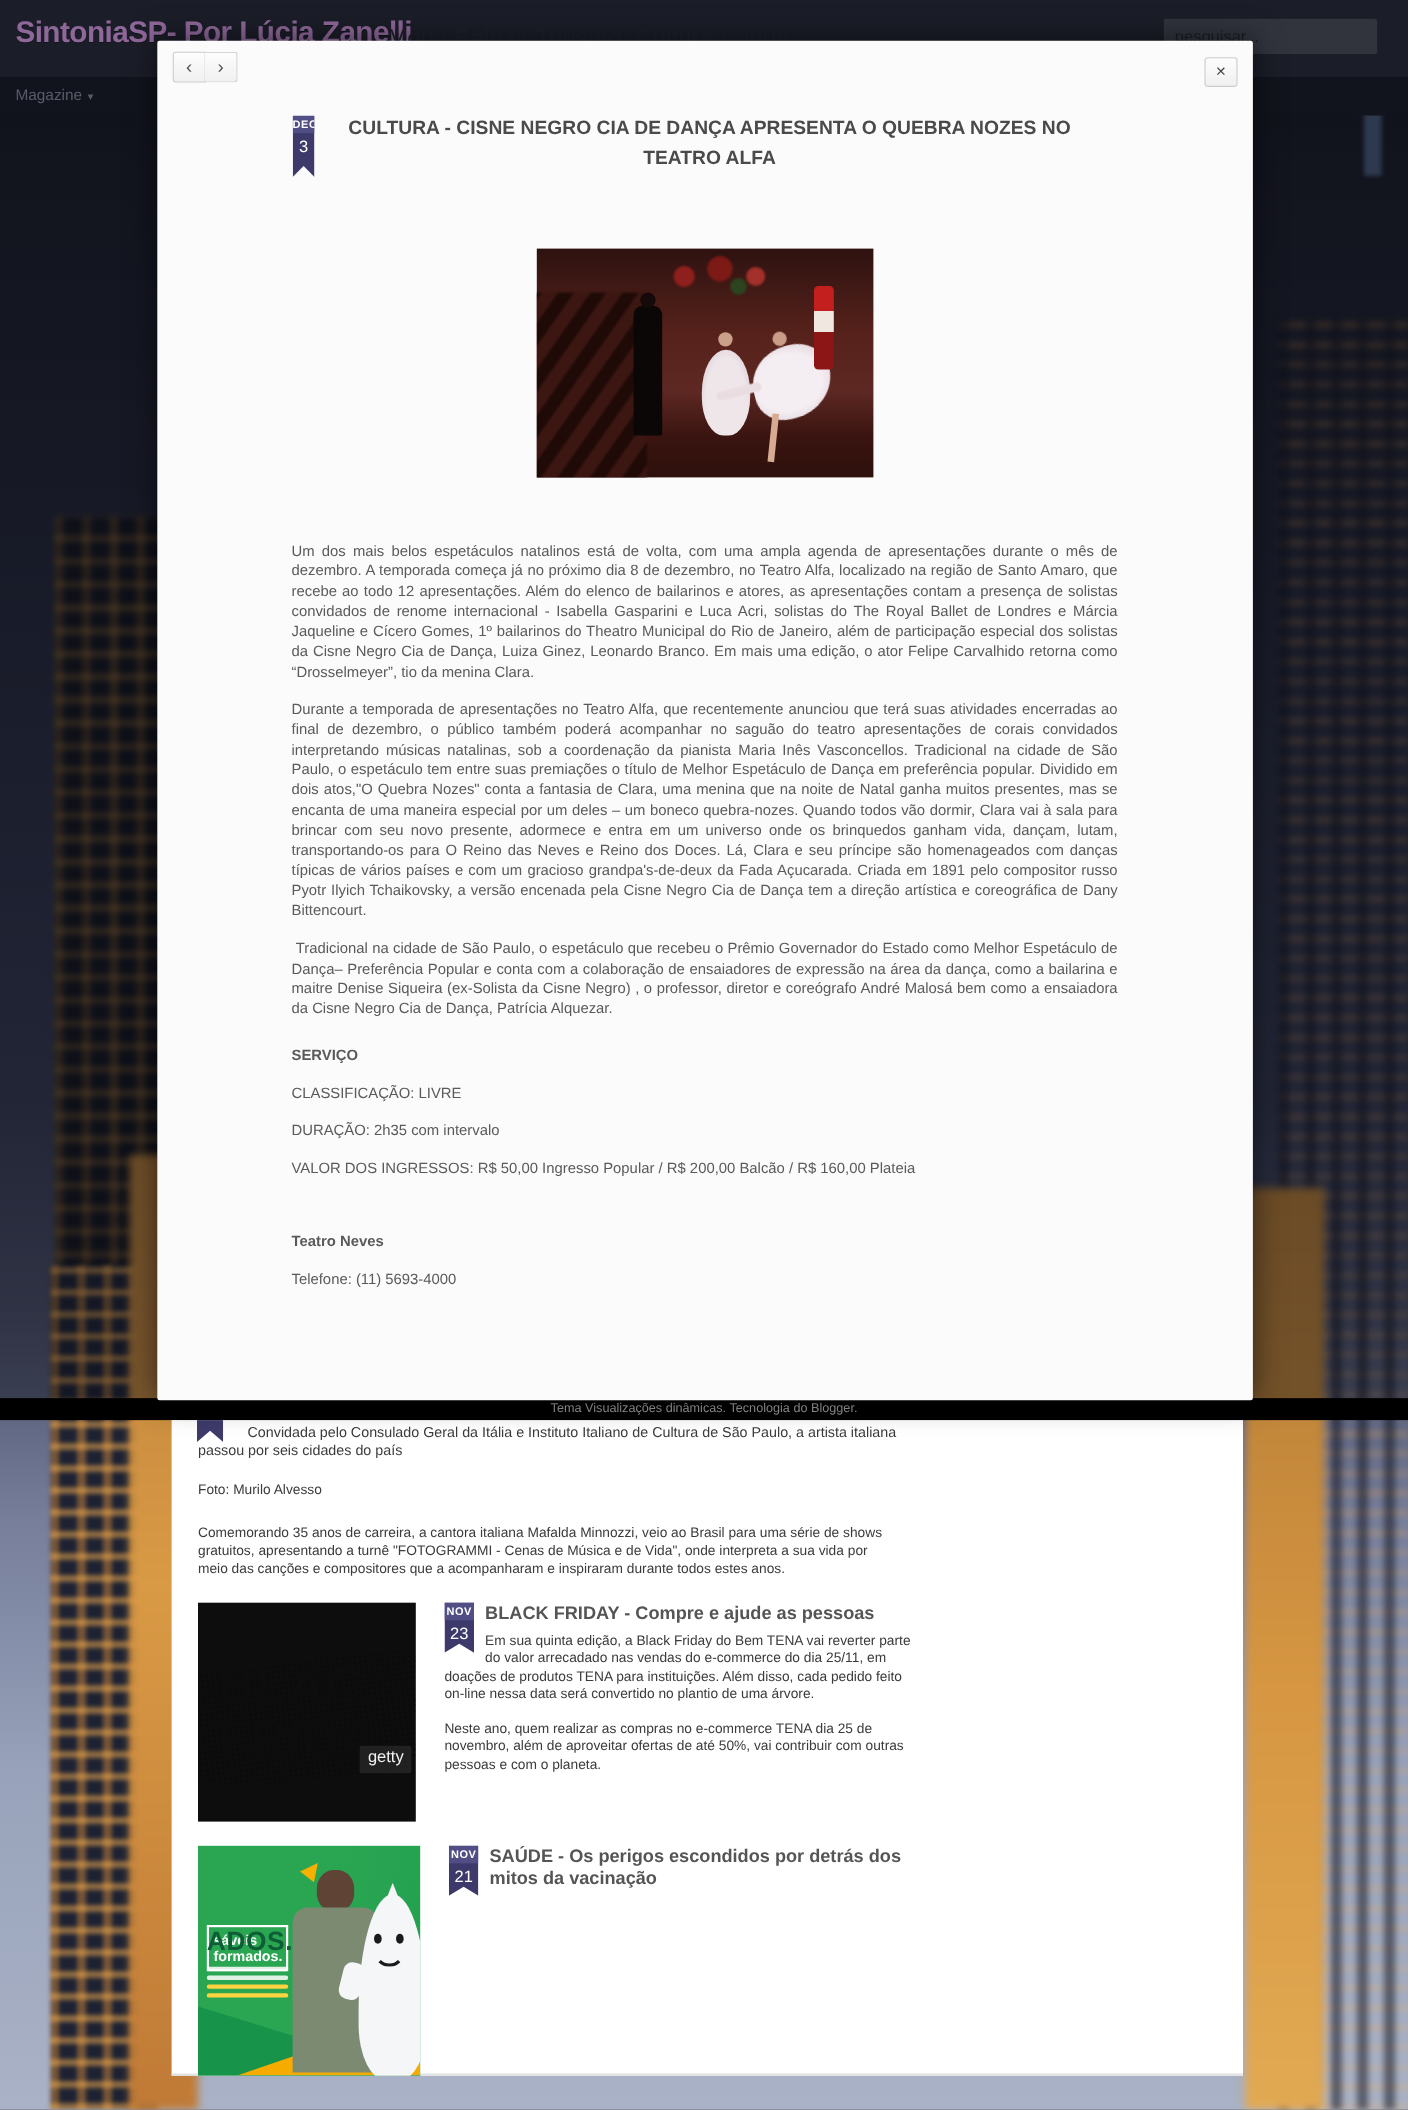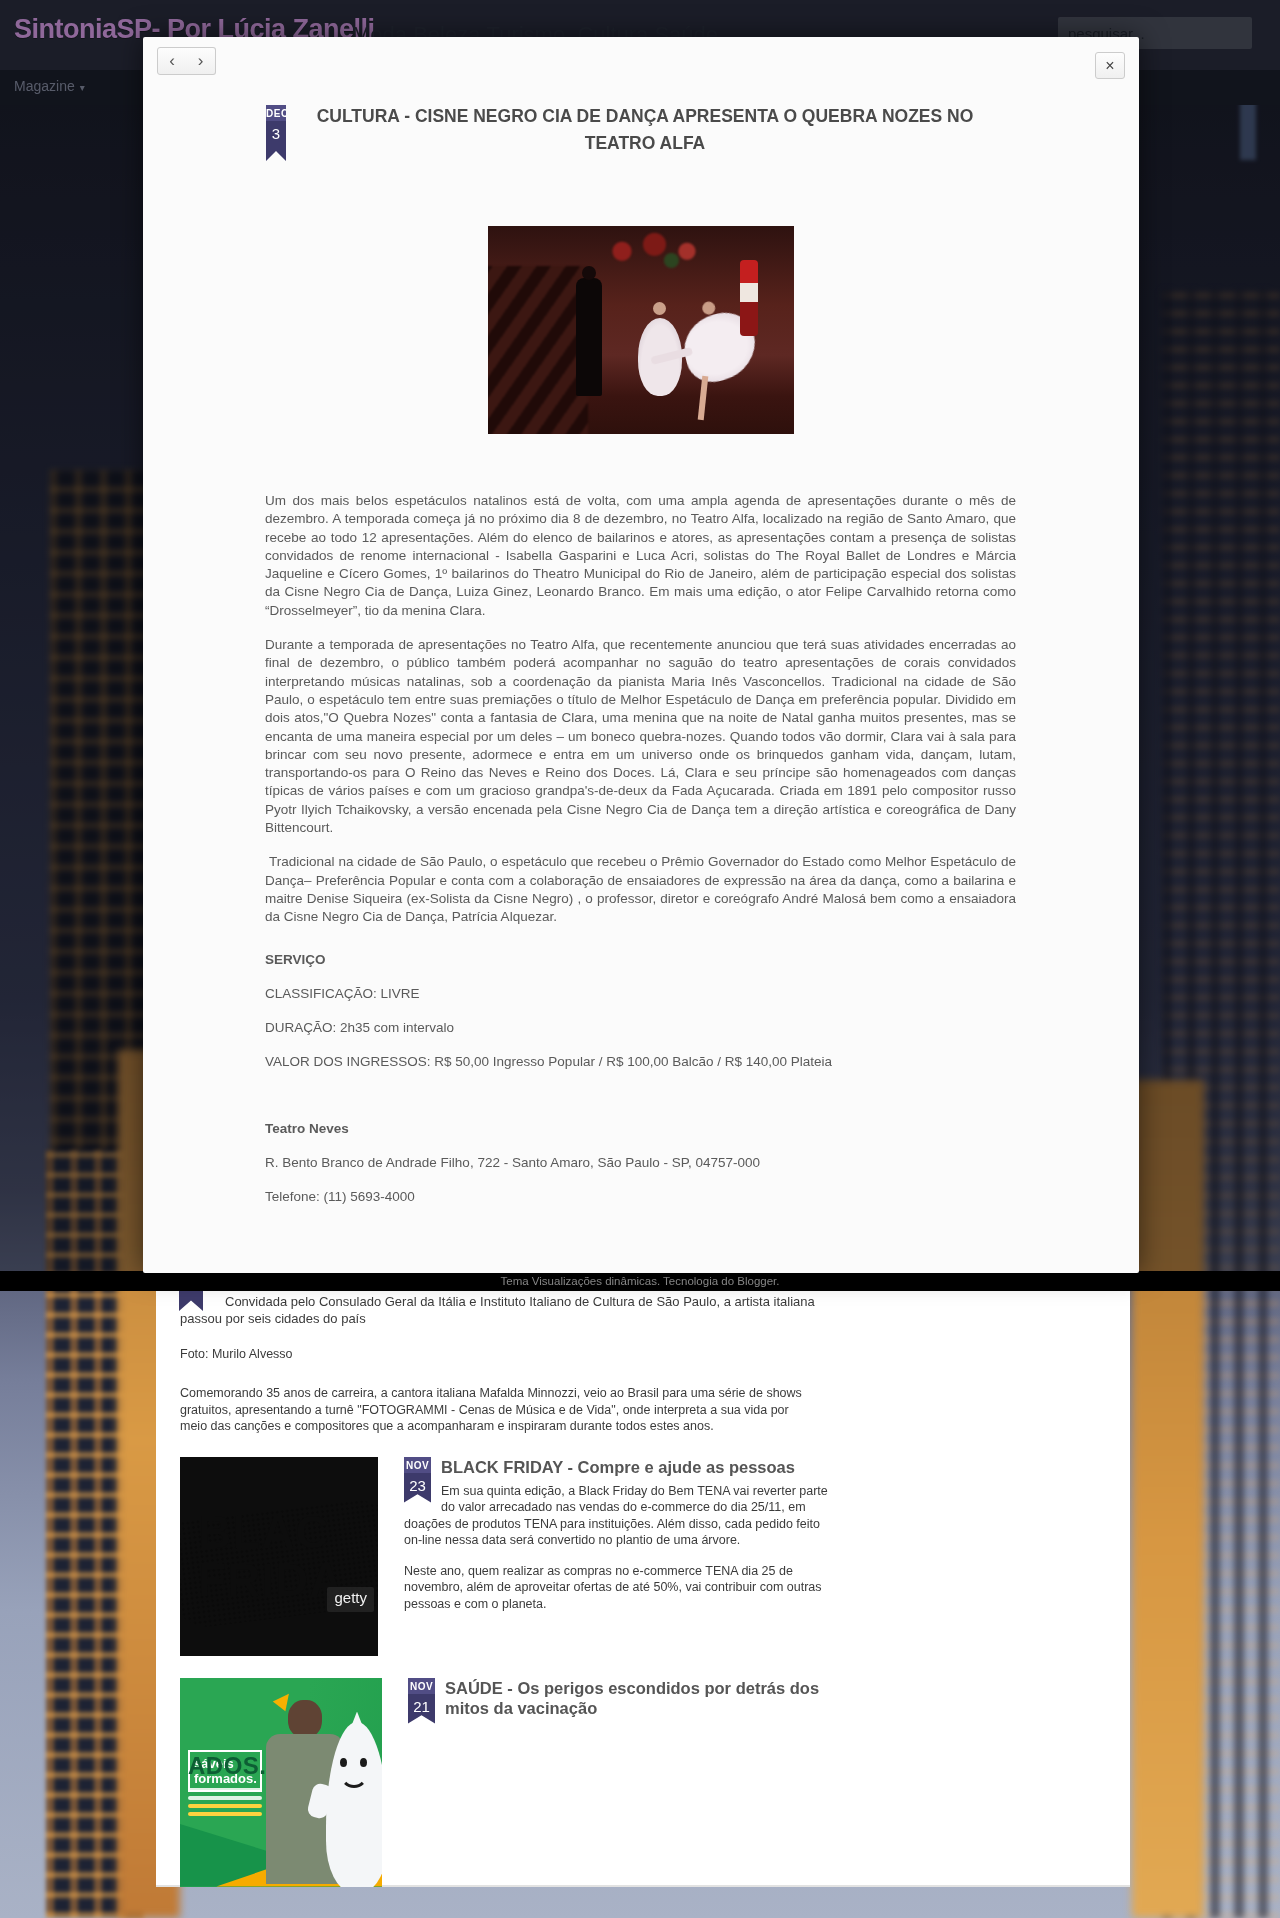--- a/index.html
+++ b/index.html
@@ -253,21 +253,20 @@
         <div class="floor-leg"></div>
       </div>
 
       <p>Um dos mais belos espetáculos natalinos está de volta, com uma ampla agenda de apresentações durante o mês de dezembro. A temporada começa já no próximo dia 8 de dezembro,  no Teatro Alfa, localizado na região de Santo Amaro, que recebe ao  todo 12 apresentações. Além do elenco de bailarinos e atores, as apresentações contam a presença de solistas convidados de renome internacional - Isabella Gasparini e Luca Acri, solistas do The Royal Ballet de Londres e Márcia Jaqueline e Cícero Gomes, 1º bailarinos  do Theatro Municipal do Rio de Janeiro, além de participação especial dos solistas da Cisne Negro Cia de Dança, Luiza Ginez,  Leonardo Branco. Em mais uma edição, o ator Felipe Carvalhido retorna como “Drosselmeyer”, tio da menina Clara.</p>
       <p>Durante a temporada de apresentações no Teatro Alfa, que recentemente anunciou que terá suas atividades encerradas ao final de dezembro, o público também poderá acompanhar no saguão do teatro apresentações de corais convidados interpretando músicas natalinas, sob a coordenação da pianista Maria Inês Vasconcellos. Tradicional na cidade de São Paulo, o espetáculo tem entre suas premiações o título de Melhor Espetáculo de Dança em preferência popular. Dividido em dois atos,"O Quebra Nozes"  conta a fantasia de Clara, uma menina que na noite de Natal ganha muitos presentes, mas se encanta de uma maneira especial por um deles – um boneco quebra-nozes. Quando todos vão dormir, Clara vai à sala para brincar com seu novo presente, adormece e entra em um universo onde os brinquedos ganham vida, dançam, lutam,  transportando-os para O Reino das Neves e Reino dos Doces. Lá, Clara e seu príncipe são homenageados com danças típicas de vários países e com um gracioso grandpa's-de-deux da Fada Açucarada. Criada em 1891 pelo compositor russo Pyotr Ilyich Tchaikovsky, a versão encenada pela Cisne Negro Cia de Dança tem a direção artística e coreográfica de Dany Bittencourt.</p>
       <p>&nbsp;Tradicional na cidade de São Paulo, o espetáculo que recebeu o Prêmio Governador do Estado como Melhor Espetáculo de Dança– Preferência Popular e conta com a colaboração de ensaiadores de expressão na área da dança, como a bailarina e maitre Denise Siqueira (ex-Solista da  Cisne Negro) , o professor, diretor e coreógrafo André Malosá  bem como a ensaiadora da Cisne Negro Cia de Dança, Patrícia Alquezar.</p>
 
       <p class="srv-head">SERVIÇO</p>
       <p class="srv-line">CLASSIFICAÇÃO: LIVRE</p>
       <p class="srv-line">DURAÇÃO: 2h35 com intervalo</p>
-      <p class="srv-line">VALOR DOS INGRESSOS: R$ 50,00 Ingresso Popular / R$ 100,00 Balcão / R$ 140,00 Plateia</p>
+      <p class="srv-line">VALOR DOS INGRESSOS: R$ 50,00 Ingresso Popular / R$ 200,00 Balcão / R$ 160,00 Plateia</p>
 
       <p class="venue-name">Teatro Neves</p>
-      <p class="venue-line">R. Bento Branco de Andrade Filho, 722 - Santo Amaro, São Paulo - SP, 04757-000</p>
       <p class="venue-line">Telefone: (11) 5693-4000</p>
     </div>
   </div>
 
 </div>
 
 </body></html>

